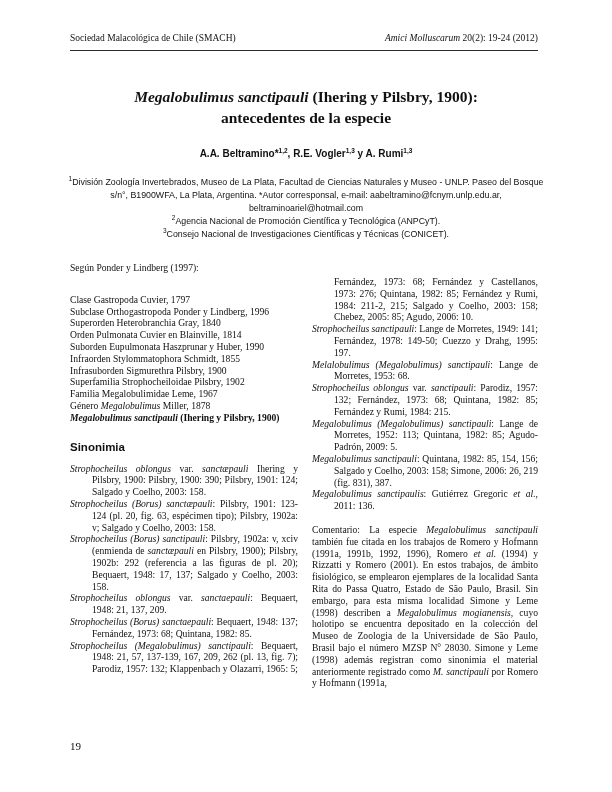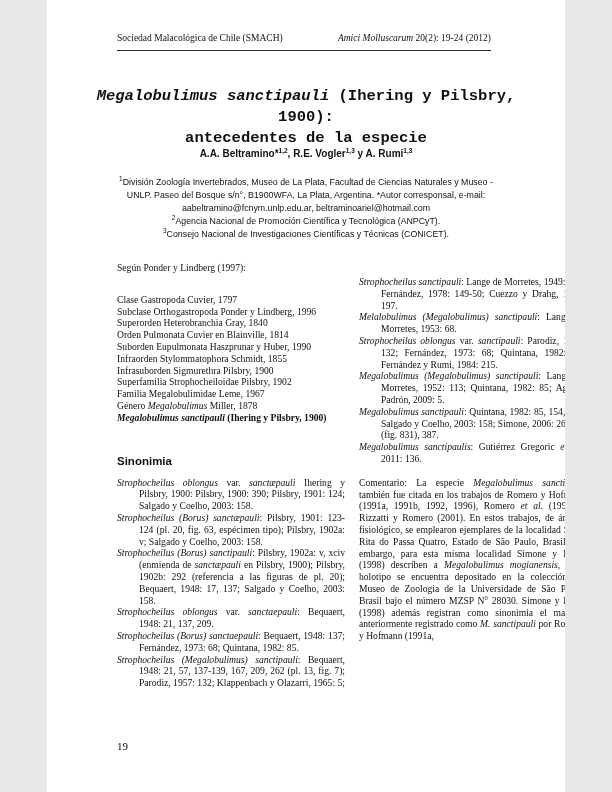--- a/index.html
+++ b/index.html
@@ -1,37 +1,37 @@
 <!DOCTYPE html>
 <html><head>
 <meta charset="utf-8">
 <style>
   html,body{margin:0;padding:0;background:#e8e8e8;}
   .page{
     position:relative;
-    width:518px;height:792px;
+    width:612px;height:792px;
     margin:0 auto;
     background:#ffffff;
     color:#111;
     overflow:hidden;
   }
   
   .running-header{
     position:absolute;left:70px;right:74px;top:33px;
     display:flex;justify-content:space-between;align-items:baseline;
     font-family:"Liberation Serif",serif;
     font-size:9.5px;
     border-bottom:1px solid #2a2a2a;
     padding-bottom:7px;
   }
   
   .title-block{
     position:absolute;left:40px;right:40px;top:86px;
     text-align:center;
-    font-family:Liberation Mono, monospace;
+    font-family:Liberation Serif, serif;
     font-weight:bold;
     font-size:15.5px;
     line-height:21px;
   }
   .authors{
     position:absolute;left:40px;right:40px;top:148px;
     text-align:center;
     font-family:"Liberation Sans",sans-serif;
     font-weight:bold;
     font-size:10px;
@@ -53,21 +53,21 @@
   }
   .col-left{left:70px;top:262px;width:228px;}
   .col-right{left:312px;top:276px;width:226px;}
   h2.section-heading{
     font-family:"Liberation Sans",sans-serif;
     font-size:11.5px;
     font-weight:bold;
     margin:0 0 12px 0;
     line-height:13px;
   }
-  h2.second{margin-top:31px;margin-bottom:9px;}
+  h2.second{margin-top:17px;margin-bottom:9px;}
   .intro{margin:0 0 12px 0;}
   .plain-list div{white-space:nowrap;}
   .syn-item{
     text-align:justify;
     text-indent:-22px;
     padding-left:22px;
     margin:0;
   }
   .syn-cont{
     text-align:justify;
@@ -130,20 +130,21 @@
         <div class="syn-item"><span class="it">Strophocheilus oblongus</span><span> var. </span><span class="it">sanctæpauli</span><span> Ihering y Pilsbry, 1900: Pilsbry, 1900: 390; Pilsbry, 1901: 124; Salgado y Coelho, 2003: 158.</span></div>
         <div class="syn-item"><span class="it">Strophocheilus (Borus) sanctæpauli</span><span>: Pilsbry, 1901: 123-124 (pl. 20, fig. 63, espécimen tipo); Pilsbry, 1902a: v; Salgado y Coelho, 2003: 158.</span></div>
         <div class="syn-item"><span class="it">Strophocheilus (Borus) sanctipauli</span><span>: Pilsbry, 1902a: v, xciv (enmienda de </span><span class="it">sanctæpauli</span><span> en Pilsbry, 1900); Pilsbry, 1902b: 292 (referencia a las figuras de pl. 20); Bequaert, 1948: 17, 137; Salgado y Coelho, 2003: 158.</span></div>
         <div class="syn-item"><span class="it">Strophocheilus oblongus</span><span> var. </span><span class="it">sanctaepauli</span><span>: Bequaert, 1948: 21, 137, 209.</span></div>
         <div class="syn-item"><span class="it">Strophocheilus (Borus) sanctaepauli</span><span>: Bequaert, 1948: 137; Fernández, 1973: 68; Quintana, 1982: 85.</span></div>
         <div class="syn-item"><span class="it">Strophocheilus (Megalobulimus) sanctipauli</span><span>: Bequaert, 1948: 21, 57, 137-139, 167, 209, 262 (pl. 13, fig. 7); Parodiz, 1957: 132; Klappenbach y Olazarri, 1965: 5;</span></div>
       </div>
   </div>
 
   <div class="col col-right">
+    <div class="syn-cont"><span>Fernández, 1973: 68; Fernández y Castellanos, 1973: 276; Quintana, 1982: 85; Fernández y Rumi, 1984: 211-2, 215; Salgado y Coelho, 2003: 158; Chebez, 2005: 85; Agudo, 2006: 10.</span></div>
     <div>
         <div class="syn-item"><span class="it">Strophocheilus sanctipauli</span><span>: Lange de Morretes, 1949: 141; Fernández, 1978: 149-50; Cuezzo y Drahg, 1995: 197.</span></div>
         <div class="syn-item"><span class="it">Melalobulimus (Megalobulimus) sanctipauli</span><span>: Lange de Morretes, 1953: 68.</span></div>
         <div class="syn-item"><span class="it">Strophocheilus oblongus</span><span> var. </span><span class="it">sanctipauli</span><span>: Parodiz, 1957: 132; Fernández, 1973: 68; Quintana, 1982: 85; Fernández y Rumi, 1984: 215.</span></div>
         <div class="syn-item"><span class="it">Megalobulimus (Megalobulimus) sanctipauli</span><span>: Lange de Morretes, 1952: 113; Quintana, 1982: 85; Agudo-Padrón, 2009: 5.</span></div>
         <div class="syn-item"><span class="it">Megalobulimus sanctipauli</span><span>: Quintana, 1982: 85, 154, 156; Salgado y Coelho, 2003: 158; Simone, 2006: 26, 219 (fig. 831), 387.</span></div>
         <div class="syn-item"><span class="it">Megalobulimus sanctipaulis</span><span>: Gutiérrez Gregoric </span><span class="it">et al.</span><span>, 2011: 136.</span></div>
       </div>
     <div class="comment"><span>Comentario: La especie </span><span class="it">Megalobulimus sanctipauli</span><span> también fue citada en los trabajos de Romero y Hofmann (1991a, 1991b, 1992, 1996), Romero </span><span class="it">et al.</span><span> (1994) y Rizzatti y Romero (2001). En estos trabajos, de ámbito fisiológico, se emplearon ejemplares de la localidad Santa Rita do Passa Quatro, Estado de São Paulo, Brasil. Sin embargo, para esta misma localidad Simone y Leme (1998) describen a </span><span class="it">Megalobulimus mogianensis</span><span>, cuyo holotipo se encuentra depositado en la colección del Museo de Zoologia de la Universidade de São Paulo, Brasil bajo el número MZSP N° 28030. Simone y Leme (1998) además registran como sinonimia el material anteriormente registrado como </span><span class="it">M. sanctipauli</span><span> por Romero y Hofmann (1991a,</span></div>
   </div>

